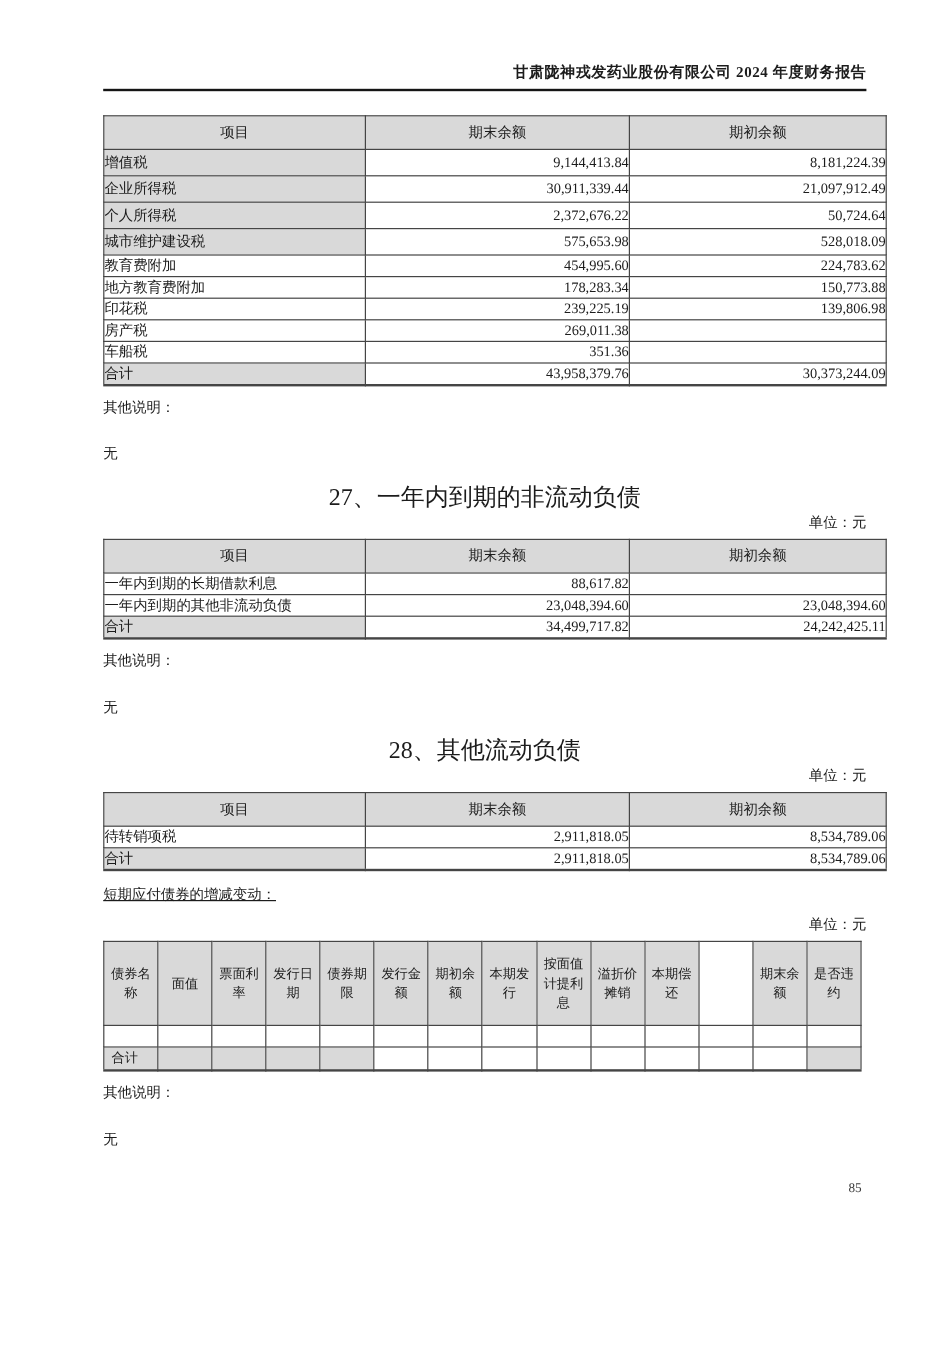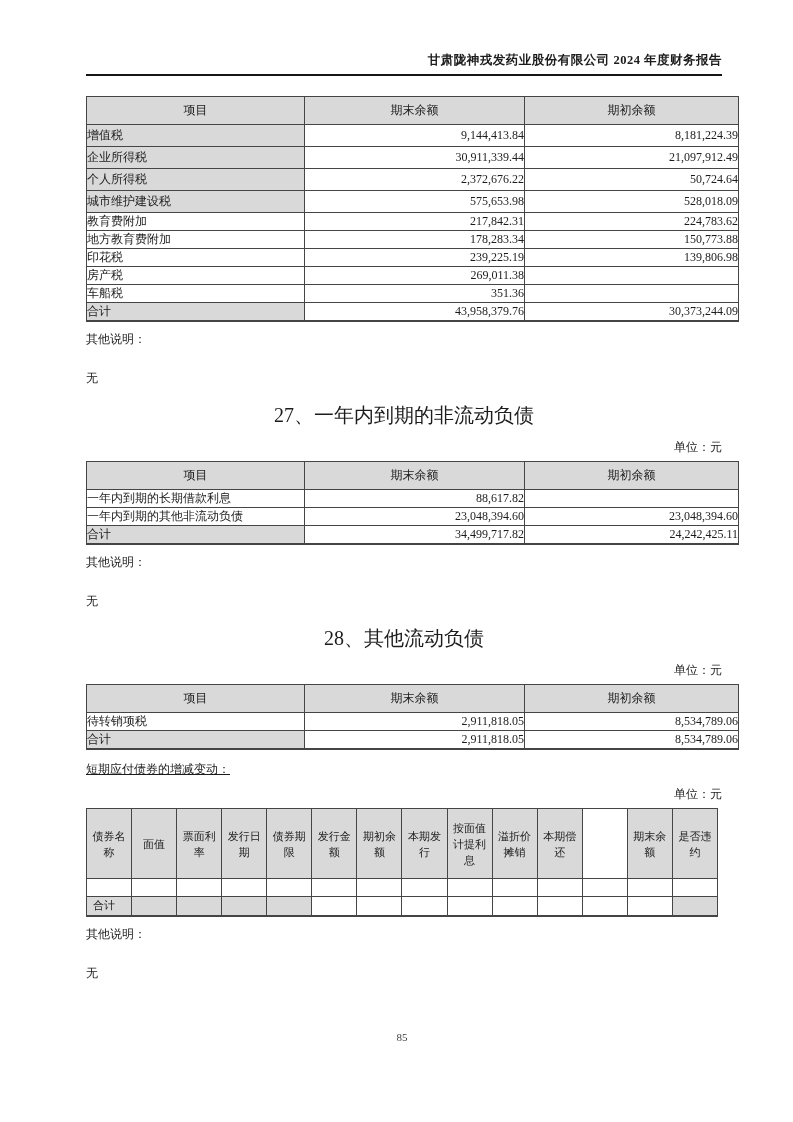--- a/index.html
+++ b/index.html
@@ -84,28 +84,28 @@
   }
   table.bond th.blank { background: #ffffff; }
   table.bond tr.empty td { height: 18px; }
   table.bond tr.btotal td { height: 19px; }
   table.bond td.shaded { background: #d9d9d9; }
   table.bond td.blabel { text-align: left; padding-left: 6px; }
   
   .note   { font-size: 12px; line-height: 15px; margin: 10px 0 0 0; }
   .none   { font-size: 12px; line-height: 15px; margin: 24px 0 0 0; }
   .sec-heading { font-size: 20px; font-weight: normal; line-height: 18px; margin: 20px 0 0 0; text-align: center; }
-  .unit   { font-size: 12px; line-height: 15px; text-align: right; margin: 16px 0 0 0; }
+  .unit   { font-size: 12px; line-height: 15px; text-align: right; margin: 4px 0 0 0; }
   .bond-intro { font-size: 12px; line-height: 15px; margin: 12px 0 0 0; text-decoration: underline; }
   .unit-bond { margin-top: 10px; }
   .page-number {
     font-size: 11px;
     color: #3c3c3c;
-    text-align: center;
-    margin-top: 50px;
+    text-align: right;
+    margin-top: 27px;
     padding-right: 4px;
   }
 </style>
 </head>
 <body>
 
 <div class="page">
 
   <div class="doc-header">甘肃陇神戎发药业股份有限公司 2024 年度财务报告</div>
 
@@ -136,21 +136,21 @@
       <td class="num">2,372,676.22</td>
       <td class="num">50,724.64</td>
     </tr>
     <tr class="tall">
       <td class="item shaded">城市维护建设税</td>
       <td class="num">575,653.98</td>
       <td class="num">528,018.09</td>
     </tr>
     <tr class="short">
       <td class="item">教育费附加</td>
-      <td class="num">217,842.31</td>
+      <td class="num">454,995.60</td>
       <td class="num">224,783.62</td>
     </tr>
     <tr class="short">
       <td class="item">地方教育费附加</td>
       <td class="num">178,283.34</td>
       <td class="num">150,773.88</td>
     </tr>
     <tr class="short">
       <td class="item">印花税</td>
       <td class="num">239,225.19</td>

